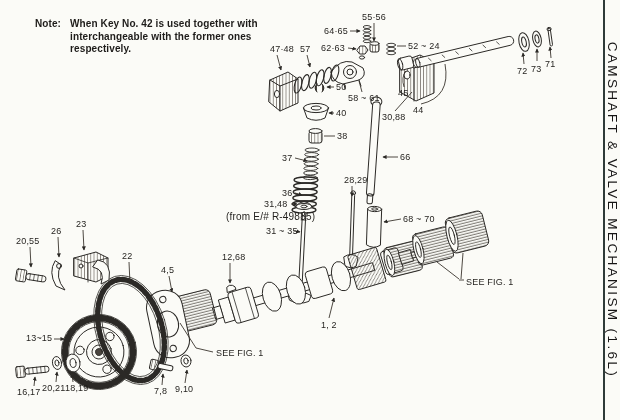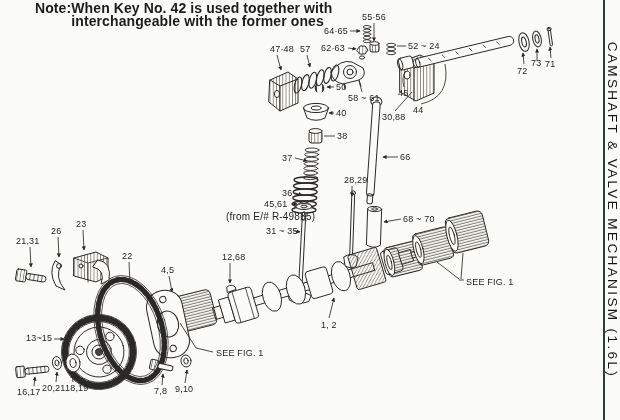--- a/index.html
+++ b/index.html
@@ -3,22 +3,22 @@
 <meta charset="utf-8">
 <style>
   html,body{margin:0;padding:0;background:#e8e8e4;}
   .page{
     position:relative;width:620px;height:420px;overflow:hidden;
     background:#fbfbf7;
     font-family:"Liberation Sans",sans-serif;
     color:#1e1c1a;
   }
   
-  .note{position:absolute;left:35px;top:2px;display:flex;
-        font-size:14px;font-weight:700;line-height:12.5px;letter-spacing:.1px;}
+  .note{position:absolute;left:35px;top:18px;display:flex;gap:9px;
+        font-size:10px;font-weight:700;line-height:12.5px;letter-spacing:.1px;}
   .note-prefix{white-space:nowrap;}
   
   .lbl{position:absolute;font-size:9px;font-weight:400;white-space:nowrap;
        letter-spacing:.2px;color:#211f1c;}
   .lbl.small{font-size:10px;}
   
   .side-strip{position:absolute;right:0;top:0;width:17px;height:420px;background:#fbfbf7;}
   .rule{position:absolute;left:0;top:0;width:2px;height:420px;background:#2f3b39;}
   .side-title{
     position:absolute;left:55%;top:50%;
@@ -340,20 +340,21 @@
       <path d="M162,385 L163,374" marker-end="url(#arr)"></path>
       <path d="M185,383 L187,370" marker-end="url(#arr)"></path>
     </g>
   </svg>
 
   <div class="note">
     <span class="note-prefix">Note:</span>
     <div class="note-lines">
       <div>When Key No. 42 is used together with</div>
       <div>interchangeable with the former ones</div>
+      <div>respectively.</div>
     </div>
   </div>
 
   <span class="lbl" style="left:362px;top:12px">55·56</span>
   <span class="lbl" style="left:324px;top:26px">64·65</span>
   <span class="lbl" style="left:321px;top:43px">62·63</span>
   <span class="lbl" style="left:408px;top:41px">52 ~ 24</span>
   <span class="lbl" style="left:270px;top:44px">47·48</span>
   <span class="lbl" style="left:300px;top:44px">57</span>
   <span class="lbl" style="left:336px;top:82px">50</span>
@@ -361,31 +362,31 @@
   <span class="lbl" style="left:336px;top:108px">40</span>
   <span class="lbl" style="left:337px;top:131px">38</span>
   <span class="lbl" style="left:282px;top:153px">37</span>
   <span class="lbl" style="left:282px;top:188px">36</span>
   <span class="lbl" style="left:344px;top:175px">28,29</span>
   <span class="lbl" style="left:400px;top:152px">66</span>
   <span class="lbl" style="left:382px;top:112px">30,88</span>
   <span class="lbl" style="left:398px;top:88px">45</span>
   <span class="lbl" style="left:413px;top:105px">44</span>
   <span class="lbl" style="left:517px;top:66px">72</span>
-  <span class="lbl" style="left:531px;top:58px">73</span>
+  <span class="lbl" style="left:531px;top:64px">73</span>
   <span class="lbl" style="left:545px;top:59px">71</span>
-  <span class="lbl" style="left:264px;top:199px">45,61</span>
+  <span class="lbl" style="left:264px;top:199px">31,48</span>
   <span class="lbl small" style="left:226px;top:211px">(from E/# R-49885)</span>
   <span class="lbl" style="left:266px;top:226px">31 ~ 35</span>
   <span class="lbl" style="left:403px;top:214px">68 ~ 70</span>
   <span class="lbl" style="left:222px;top:252px">12,68</span>
   <span class="lbl" style="left:321px;top:320px">1, 2</span>
   <span class="lbl" style="left:216px;top:348px">SEE FIG. 1</span>
   <span class="lbl" style="left:466px;top:277px">SEE FIG. 1</span>
-  <span class="lbl" style="left:16px;top:236px">21,31</span>
+  <span class="lbl" style="left:16px;top:236px">20,55</span>
   <span class="lbl" style="left:51px;top:226px">26</span>
   <span class="lbl" style="left:76px;top:219px">23</span>
   <span class="lbl" style="left:122px;top:251px">22</span>
   <span class="lbl" style="left:161px;top:265px">4,5</span>
   <span class="lbl" style="left:26px;top:333px">13~15</span>
   <span class="lbl" style="left:17px;top:387px">16,17</span>
   <span class="lbl" style="left:42px;top:383px">20,21</span>
   <span class="lbl" style="left:65px;top:383px">18,19</span>
   <span class="lbl" style="left:154px;top:386px">7,8</span>
   <span class="lbl" style="left:175px;top:384px">9,10</span>

